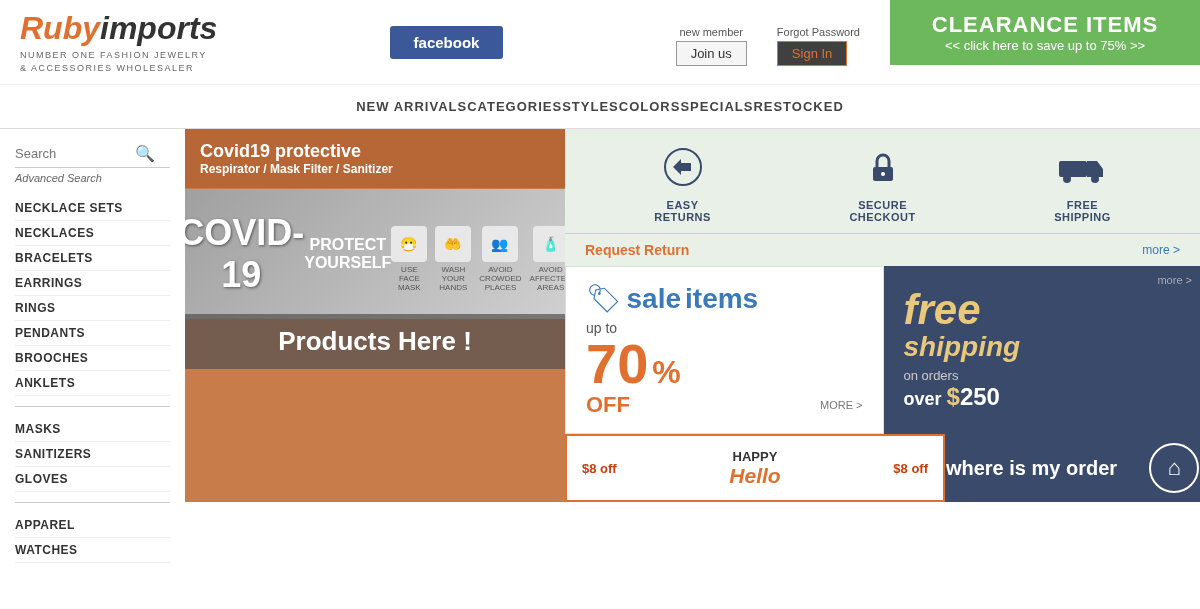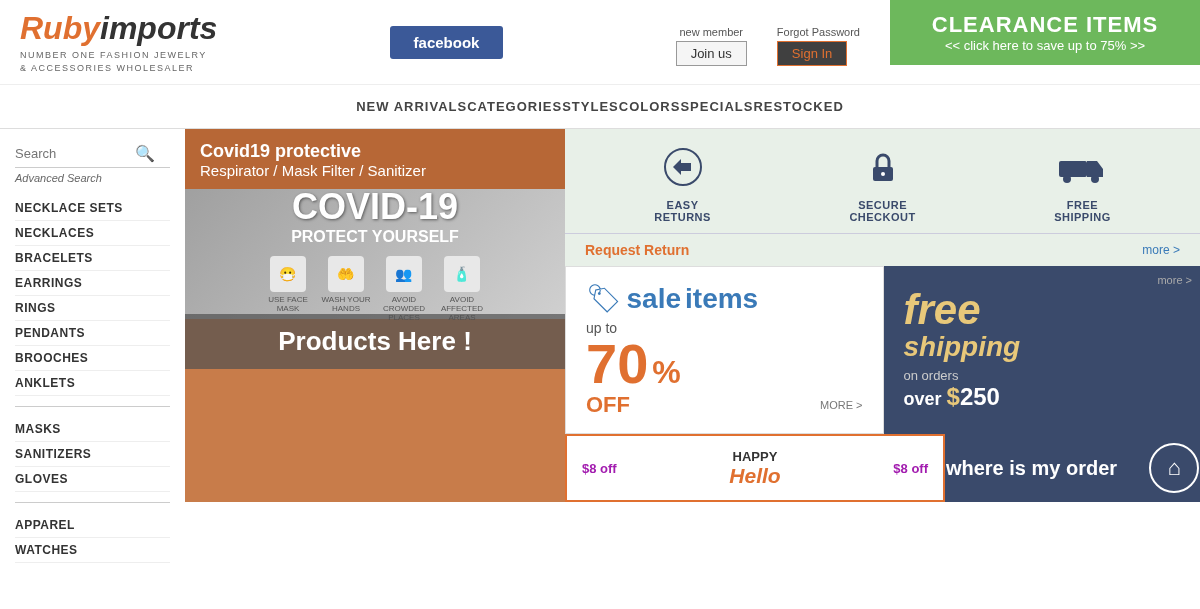--- a/index.html
+++ b/index.html
@@ -75,21 +75,21 @@
     .free-ship-more { position: absolute; top: 8px; right: 8px; color: #aaa; font-size: 11px; cursor: pointer; }
     .free-ship-text { color: #e8c87a; font-size: 42px; font-weight: 900; font-style: italic; line-height: 1; }
     .ship-text { color: #e8c87a; font-size: 28px; font-weight: 900; font-style: italic; }
     .on-orders { font-size: 13px; color: #ccc; margin-top: 5px; }
     .over-amount { font-size: 24px; color: #fff; font-weight: bold; }
     .dollar { color: #e8c87a; }
 
     
     .bottom-row { display: flex; }
     .hello-sale-box { width: 380px; background: #fff; border: 2px solid #e07030; padding: 15px; cursor: pointer; overflow: hidden; height: 68px; display: flex; align-items: center; justify-content: space-between; }
-    .eight-off { color: #a21caf; font-size: 13px; font-weight: bold; }
+    .eight-off { color: #c2410c; font-size: 13px; font-weight: bold; }
     .where-order-box { flex: 1; background: #3a4a6b; display: flex; align-items: center; justify-content: center; gap: 32px; cursor: pointer; }
     .where-order-text { color: #fff; font-size: 20px; font-weight: bold; }
     .home-icon-circle { width: 50px; height: 50px; border-radius: 50%; border: 2px solid #fff; display: flex; align-items: center; justify-content: center; }
     .home-icon-sym { color: #fff; font-size: 22px; }
   </style>
 </head>
 <body>
 
 <div class="header">
   <div class="logo-area">
@@ -154,24 +154,24 @@
     <a class="sidebar-link">WATCHES</a>
   </div>
 
   <div class="content">
     <div class="top-content">
 
       <div class="hero-banner">
         <div class="hero-banner-inner">
           <div class="hero-title-overlay">
             <div>Covid19 protective</div>
-            <div style="font-size:15px; font-weight:normal;">Respirator / Mask Filter / Sanitizer</div>
-          </div>
-
-          <div style="position:absolute; top:60px; left:0; right:0; bottom:50px; background: linear-gradient(135deg, #a0a0a0, #d0d0d0); display:flex; flex-direction:column; align-items:center; justify-content:center;">
+            <div style="font-size:12px; font-weight:bold;">Respirator / Mask Filter / Sanitizer</div>
+          </div>
+
+          <div style="position:absolute; top:60px; left:0; right:0; bottom:50px; background: linear-gradient(135deg, #a0a0a0, #d0d0d0); display:flex; flex-direction:row; align-items:center; justify-content:center;">
             <div style="color:#fff; font-size:36px; font-weight:900; text-align:center; text-shadow: 1px 1px 3px rgba(0,0,0,0.5);">COVID-19</div>
             <div style="color:#fff; font-size:16px; font-weight:bold; text-align:center;">PROTECT YOURSELF</div>
             <div style="display:flex; gap:8px; margin-top:10px;">
               <div class="icon-item">
                 <div class="icon-circle">😷</div>
                 <div style="font-size:8px; color:#555; text-align:center; max-width:50px;">USE FACE MASK</div>
               </div>
               <div class="icon-item">
                 <div class="icon-circle">🤲</div>
                 <div style="font-size:8px; color:#555; text-align:center; max-width:50px;">WASH YOUR HANDS</div>

